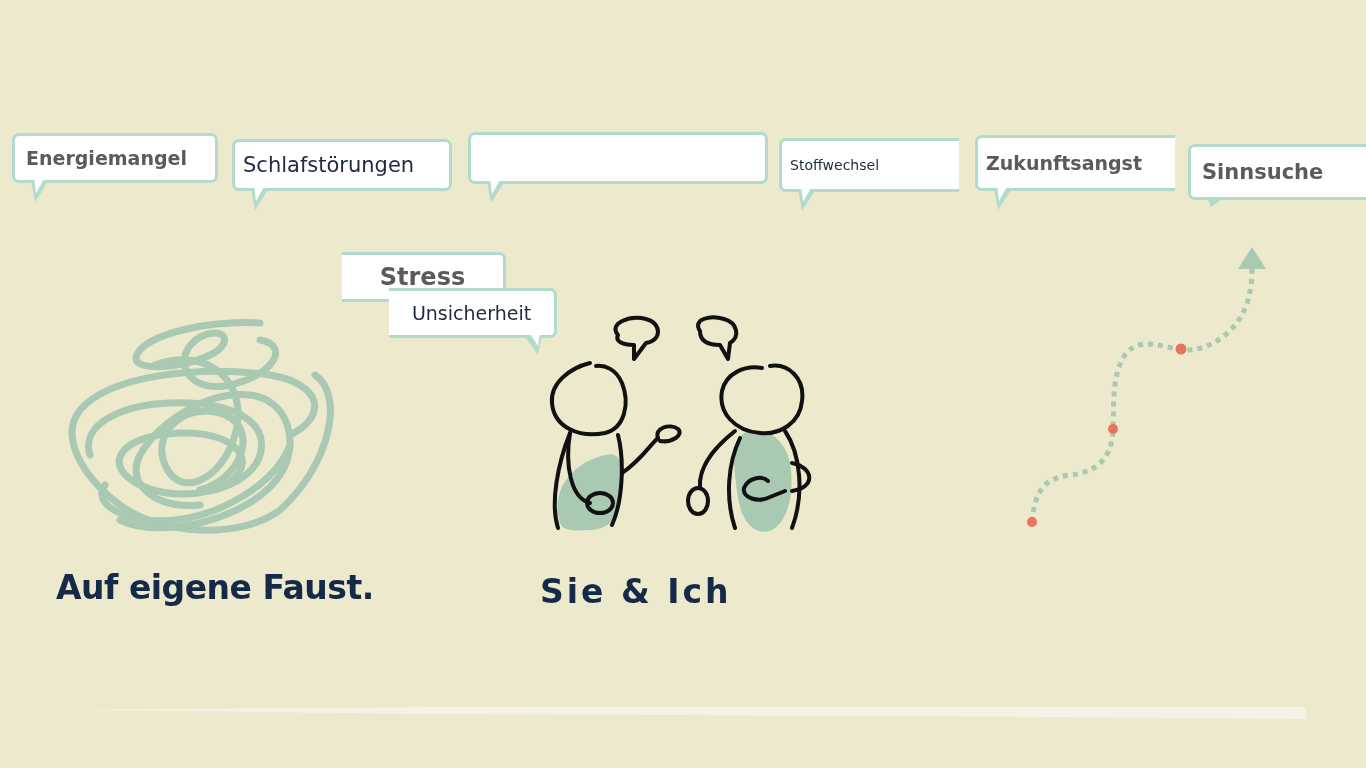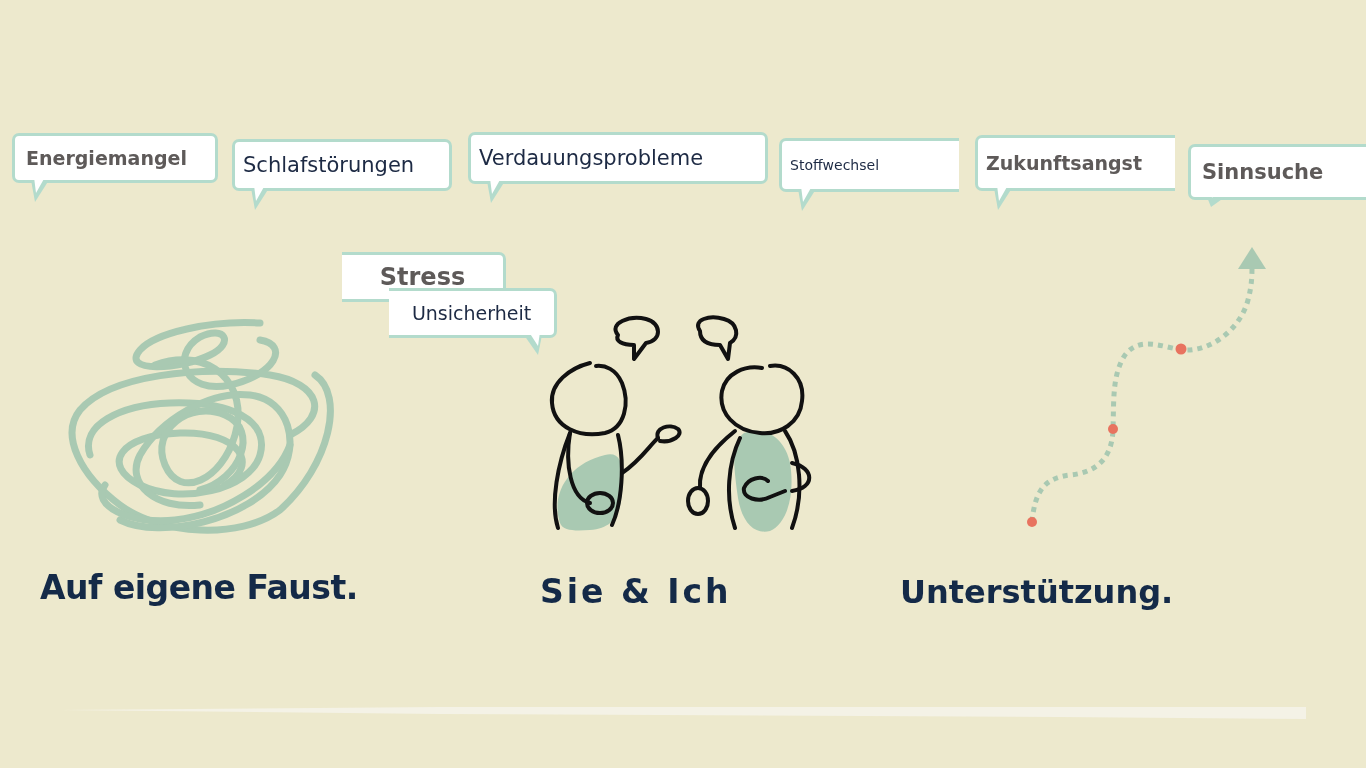--- a/index.html
+++ b/index.html
@@ -29,21 +29,20 @@
   <span class="bold-gray" style="font-size:19px;padding-left:3px;">Energiemangel</span>
   <span class="tail bl"></span>
 </div>
 
 <div class="bubble" style="left:232px;top:139px;width:220px;height:52px;">
   <span class="reg-navy" style="font-size:21px;">Schlafstörungen</span>
   <span class="tail bl"></span>
 </div>
 
 <div class="bubble" style="left:468px;top:132px;width:300px;height:52px;">
-  <span class="reg-navy" style="font-size:21px;">Verdauungsprobleme</span>
   <span class="tail bl"></span>
 </div>
 
 <div class="bubble" style="left:779px;top:138px;width:180px;height:54px;border-right:none;border-radius:7px 0 0 7px;">
   <span class="reg-navy" style="font-size:14px;">Stoffwechsel</span>
   <span class="tail bl"></span>
 </div>
 
 <div class="bubble" style="left:975px;top:135px;width:200px;height:56px;border-right:none;border-radius:7px 0 0 7px;">
   <span class="bold-gray" style="font-size:19px;">Zukunftsangst</span>
@@ -105,23 +104,22 @@
 </svg>
 
 <svg style="left:1000px;top:230px;" width="300" height="310" viewBox="0 0 300 310">
   <path d="M32 292 C 35 260, 45 248, 70 245 C 100 242, 112 225, 113 200 C 114 170, 112 145, 125 125 C 140 105, 165 118, 183 120 C 210 122, 240 100, 248 70 C 252 55, 252 45, 252 35" fill="none" stroke="#a9c9b2" stroke-width="5" stroke-dasharray="5 5"></path>
   <polygon points="252,17 238,39 266,39" fill="#a9c9b2"></polygon>
   <circle cx="32" cy="292" r="5" fill="#e8735f"></circle>
   <circle cx="113" cy="199" r="5" fill="#e8735f"></circle>
   <circle cx="181" cy="119" r="5.5" fill="#e8735f"></circle>
 </svg>
 
-<div class="caption" style="left:40px;top:568px;font-size:33px;text-align:left;letter-spacing:-0.5px;">Auf eigene Faust.</div>
+<div class="caption" style="left:56px;top:568px;font-size:33px;text-align:left;letter-spacing:-0.5px;">Auf eigene Faust.</div>
 
 <div class="caption" style="left:540px;top:572px;width:230px;font-size:33px;letter-spacing:3px;">Sie &amp; Ich</div>
 
 <div class="caption" style="left:900px;top:568px;width:384px;font-size:32px;line-height:48px;">
-  <div>Unterstützung.</div>
 </div>
 
 <svg class="divider" viewBox="0 0 1246 14" preserveAspectRatio="none">
   <polygon points="0,4 380,1 1246,1 1246,13 1000,11 380,8" fill="#f4f2e6"></polygon>
 </svg>
 
 </body></html>

